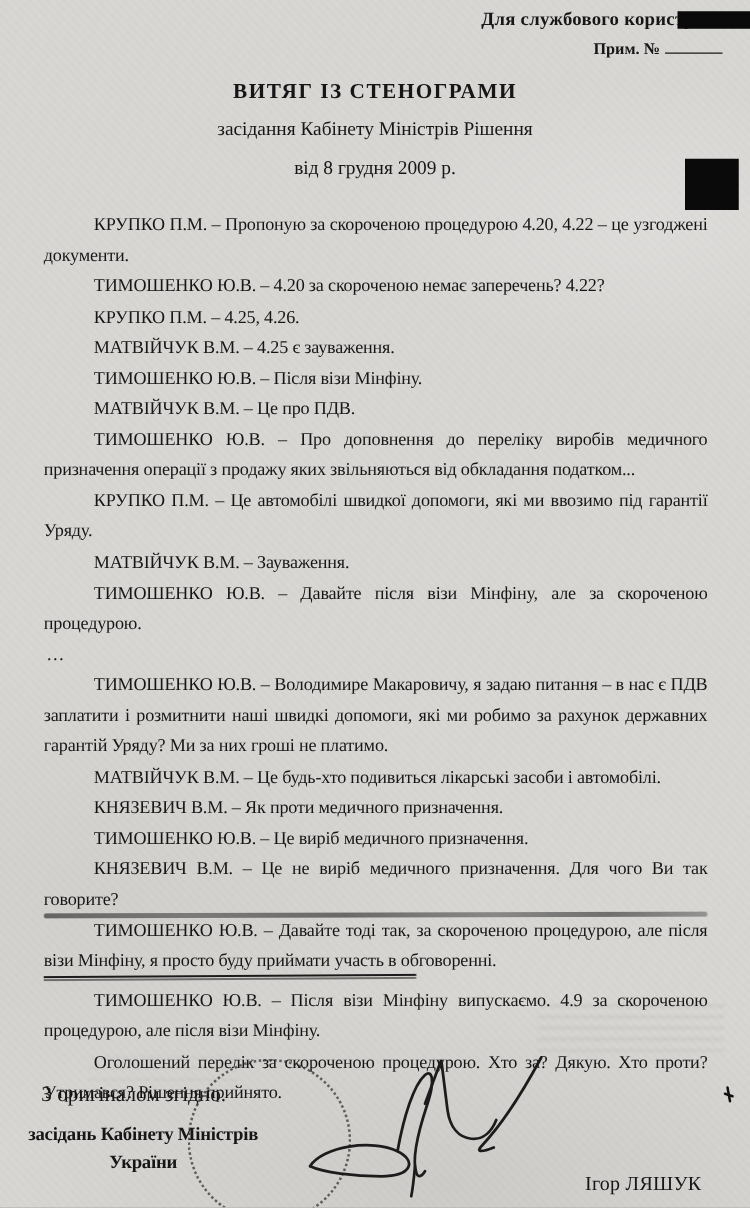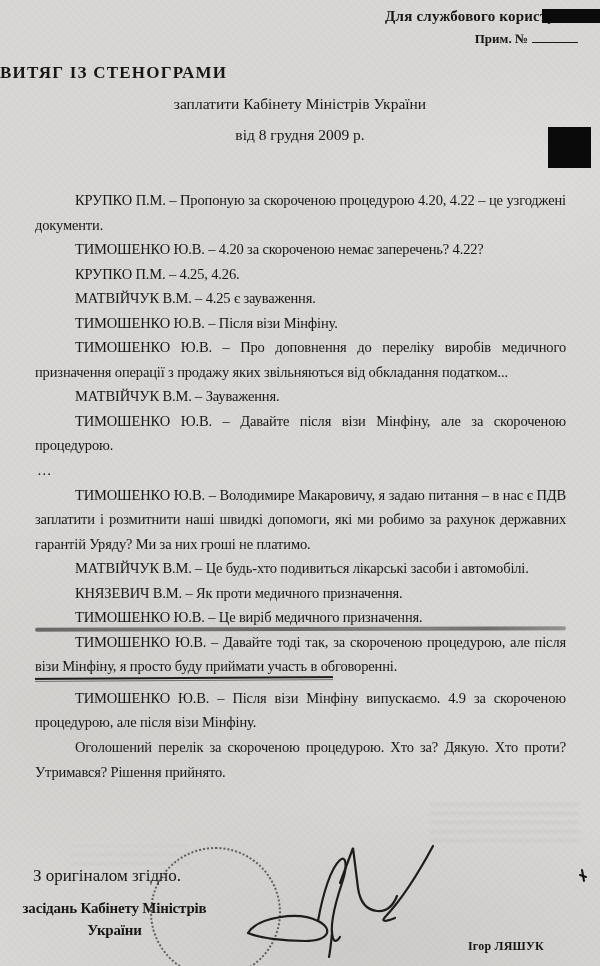--- a/index.html
+++ b/index.html
@@ -14,79 +14,82 @@
       repeating-linear-gradient(47deg, rgba(0,0,0,.012) 0 2px, transparent 2px 5px),
       repeating-linear-gradient(137deg, rgba(255,255,255,.025) 0 2px, transparent 2px 6px);
   }
   
   .classification{position:absolute;top:8px;right:3px;font-weight:bold;font-size:15px;letter-spacing:.2px;white-space:nowrap;}
   .redaction-bar{position:absolute;top:9px;right:0;width:58px;height:14px;background:#0a0a0a;}
   .copy-line{position:absolute;top:30px;right:22px;font-size:13px;font-weight:bold;white-space:nowrap;}
   .blank-line{display:inline-block;width:46px;height:12px;border-bottom:1.6px solid #1a1a1a;margin-left:4px;}
   .redaction-box{position:absolute;left:548px;top:127px;width:43px;height:41px;background:#0a0a0a;}
   
-  .title{position:absolute;top:63px;left:0;width:100%;text-align:left;font-weight:bold;font-size:17px;letter-spacing:1.2px;}
+  .title{position:absolute;top:63px;left:0;width:100%;text-align:center;font-weight:bold;font-size:17px;letter-spacing:1.2px;}
   .subtitle{position:absolute;top:95px;left:0;width:100%;text-align:center;font-size:15.5px;}
   .dateline{position:absolute;top:126px;left:0;width:100%;text-align:center;font-size:15.5px;}
   
-  .body{position:absolute;left:35px;top:188px;width:531px;font-size:14.5px;line-height:24.55px;text-align:justify;letter-spacing:-.15px;}
+  .body{position:absolute;left:35px;top:168px;width:531px;font-size:14.5px;line-height:24.55px;text-align:justify;letter-spacing:-.15px;}
   .para{margin:0;text-indent:40px;}
   .para.noindent{text-indent:2px;letter-spacing:1px;}
   .para.gap{margin-top:7px;}
   .smudge-underline{
     width:100%;height:4px;margin:-3px 0 -1px 0;transform:rotate(-.15deg);opacity:.72;
     background:linear-gradient(90deg,#3c3c3c,#5a5a5a 22%,#404040 45%,#6a6a6a 68%,#474747 85%,#7a7a7a);
     filter:blur(.4px);border-radius:2px;
   }
   .pen-underline{
     width:298px;height:4px;margin:-2px 0 -2px 0;transform:rotate(-.35deg);
     background:linear-gradient(180deg,#1b1b1b 45%,transparent 45%,transparent 70%,rgba(27,27,27,.55) 70%);
     filter:blur(.2px);
   }
   
   .certification{position:absolute;left:33px;top:866px;font-size:17px;}
   .signatory-block{position:absolute;left:2px;top:897px;width:225px;text-align:center;font-size:15px;line-height:22.4px;font-weight:bold;letter-spacing:-.2px;}
   .stamp{position:absolute;left:150px;top:847px;width:127px;height:127px;border:2px dotted rgba(45,45,45,.7);border-radius:50%;}
   .signature{position:absolute;left:243px;top:838px;}
-  .signatory-name{position:absolute;left:468px;top:939px;font-size:12px;font-weight:bold;letter-spacing:.2px;}
+  .signatory-name{position:absolute;left:468px;top:939px;font-size:16px;font-weight:normal;letter-spacing:.2px;}
   .ink-mark{position:absolute;left:577px;top:868px;}
   .scan-smudge{position:absolute;background:repeating-linear-gradient(0deg,rgba(70,70,70,.5) 0 3px,transparent 3px 9px);opacity:.09;filter:blur(1px);}
   .smudge-a{left:430px;top:800px;width:150px;height:42px;}
   .smudge-b{left:70px;top:845px;width:120px;height:20px;opacity:.06;}
 </style>
 </head>
 <body>
 
 <div class="page">
 
   <div class="classification">Для службового користування</div>
   <div class="redaction-bar"></div>
   <div class="copy-line">
     <span>Прим. №</span><span class="blank-line"></span>
   </div>
 
   <div class="title">ВИТЯГ ІЗ СТЕНОГРАМИ</div>
-  <div class="subtitle">заплатити Кабінету Міністрів України</div>
+  <div class="subtitle">засідання Кабінету Міністрів Рішення</div>
   <div class="dateline">від 8 грудня 2009 р.</div>
   <div class="redaction-box"></div>
 
   <div class="body">
       <p class="para">КРУПКО П.М. – Пропоную за скороченою процедурою 4.20, 4.22 – це узгоджені документи.</p>
       <p class="para">ТИМОШЕНКО Ю.В. – 4.20 за скороченою немає заперечень? 4.22?</p>
       <p class="para">КРУПКО П.М. – 4.25, 4.26.</p>
       <p class="para">МАТВІЙЧУК В.М. – 4.25 є зауваження.</p>
       <p class="para">ТИМОШЕНКО Ю.В. – Після візи Мінфіну.</p>
+      <p class="para">МАТВІЙЧУК В.М. – Це про ПДВ.</p>
       <p class="para">ТИМОШЕНКО Ю.В. – Про доповнення до переліку виробів медичного призначення операції з продажу яких звільняються від обкладання податком...</p>
+      <p class="para">КРУПКО П.М. – Це автомобілі швидкої допомоги, які ми ввозимо під гарантії Уряду.</p>
       <p class="para">МАТВІЙЧУК В.М. – Зауваження.</p>
       <p class="para">ТИМОШЕНКО Ю.В. – Давайте після візи Мінфіну, але за скороченою процедурою.</p>
       <p class="para noindent">…</p>
       <p class="para">ТИМОШЕНКО Ю.В. – Володимире Макаровичу, я задаю питання – в нас є ПДВ заплатити і розмитнити наші швидкі допомоги, які ми робимо за рахунок державних гарантій Уряду? Ми за них гроші не платимо.</p>
       <p class="para">МАТВІЙЧУК В.М. – Це будь-хто подивиться лікарські засоби і автомобілі.</p>
       <p class="para">КНЯЗЕВИЧ В.М. – Як проти медичного призначення.</p>
       <p class="para">ТИМОШЕНКО Ю.В. – Це виріб медичного призначення.</p>
+      <p class="para">КНЯЗЕВИЧ В.М. – Це не виріб медичного призначення. Для чого Ви так говорите?</p>
       <div class="smudge-underline"></div>
       <p class="para">ТИМОШЕНКО Ю.В. – Давайте тоді так, за скороченою процедурою, але після візи Мінфіну, я просто буду приймати участь в обговоренні.</p>
       <div class="pen-underline"></div>
       <p class="para gap">ТИМОШЕНКО Ю.В. – Після візи Мінфіну випускаємо. 4.9 за скороченою процедурою, але після візи Мінфіну.</p>
       <p class="para">Оголошений перелік за скороченою процедурою. Хто за? Дякую. Хто проти? Утримався? Рішення прийнято.</p>
     </div>
 
   <div class="scan-smudge smudge-a"></div>
   <div class="scan-smudge smudge-b"></div>
 

